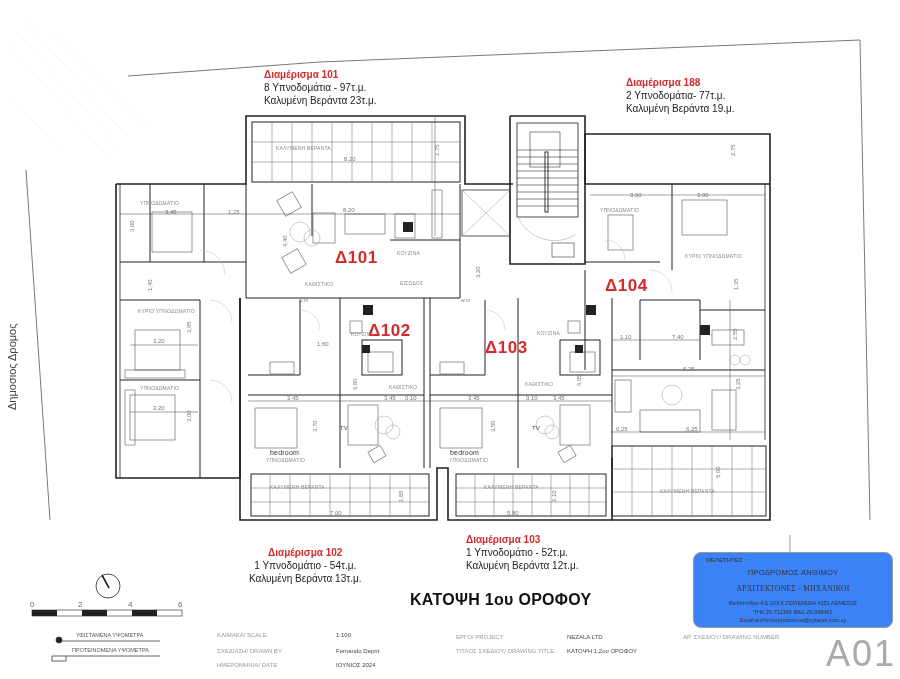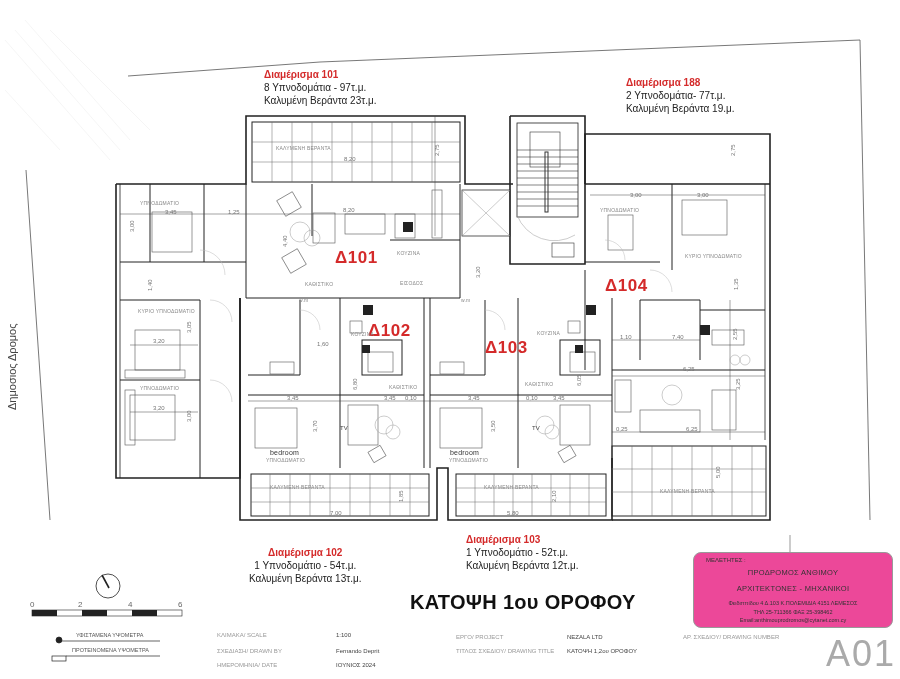--- a/index.html
+++ b/index.html
@@ -4,25 +4,25 @@
 <style>
   html,body{margin:0;padding:0;background:#fff;}
   body{width:900px;height:679px;position:relative;overflow:hidden;font-family:"Liberation Sans",sans-serif;color:#111;}
   svg{position:absolute;left:0;top:0;}
   .apt-label{position:absolute;font-size:10px;line-height:13px;color:#222;}
   .apt-label .t{color:#d42a2a;font-weight:bold;}
   .code{position:absolute;font-size:17px;font-weight:bold;color:#d42a2a;letter-spacing:0.5px;}
   .room{position:absolute;font-size:5px;color:#888;letter-spacing:0.2px;white-space:nowrap;}
   .dim{position:absolute;font-size:6px;color:#777;white-space:nowrap;}
   .dimv{position:absolute;font-size:6px;color:#777;white-space:nowrap;transform:rotate(-90deg);transform-origin:left top;}
-  .main-title{position:absolute;left:410px;top:591px;font-size:20px;font-weight:bold;letter-spacing:0.3px;}
-  .office{position:absolute;left:693px;top:552px;width:198px;height:74px;border:1px solid #999;border-radius:8px;background:#ec4899;}
+  .main-title{position:absolute;left:410px;top:591px;font-size:16px;font-weight:bold;letter-spacing:0.3px;}
+  .office{position:absolute;left:693px;top:552px;width:198px;height:74px;border:1px solid #999;border-radius:8px;background:#3b82f6;}
   .office .h{position:absolute;left:12px;top:4px;font-size:6px;color:#333;}
   .office .n1{position:absolute;left:0;width:100%;top:15px;text-align:center;font-size:7.5px;color:#333;letter-spacing:0.3px;}
-  .office .n2{position:absolute;left:0;width:100%;top:31px;text-align:center;font-size:7.5px;color:#333;letter-spacing:0.3px;}
+  .office .n2{position:absolute;left:0;width:100%;top:31px;text-align:center;font-size:7.5px;color:#333;letter-spacing:0.3px;font-family:Liberation Serif, serif;}
   .office .a{position:absolute;left:0;width:100%;top:47px;text-align:center;font-size:5.5px;color:#333;}
   .office .p{position:absolute;left:0;width:100%;top:56px;text-align:center;font-size:5.5px;color:#333;}
   .office .e{position:absolute;left:0;width:100%;top:64px;text-align:center;font-size:5.5px;color:#333;}
   .tb{position:absolute;font-size:6px;color:#999;white-space:nowrap;}
   .tbv{position:absolute;font-size:6px;color:#444;white-space:nowrap;}
   .sheet{position:absolute;left:826px;top:636px;font-size:36px;font-weight:100;color:#aaa;letter-spacing:2px;line-height:36px;}
   .street{position:absolute;left:6px;top:410px;font-size:11px;color:#444;transform:rotate(-90deg);transform-origin:left top;white-space:nowrap;}
   .scale-num{position:absolute;font-size:8px;color:#666;}
 </style>
 </head>

